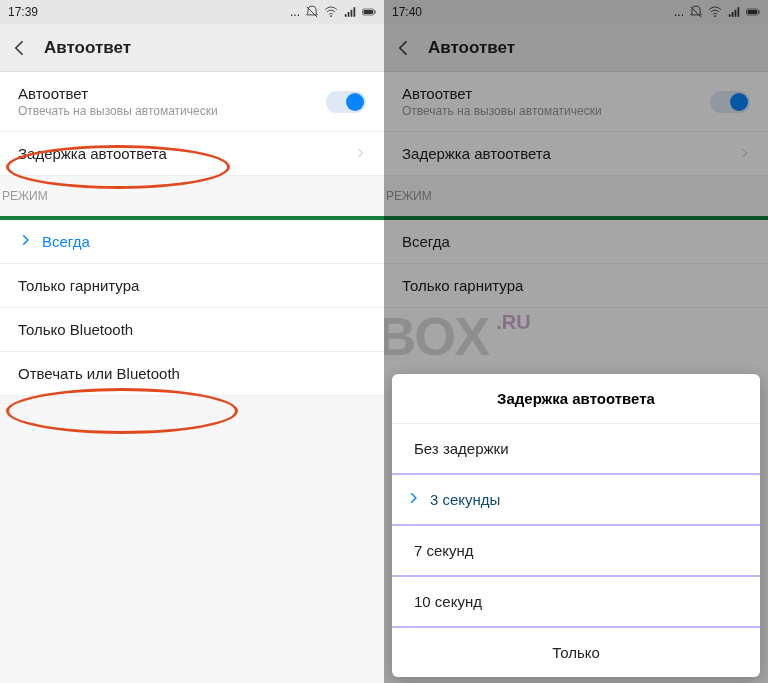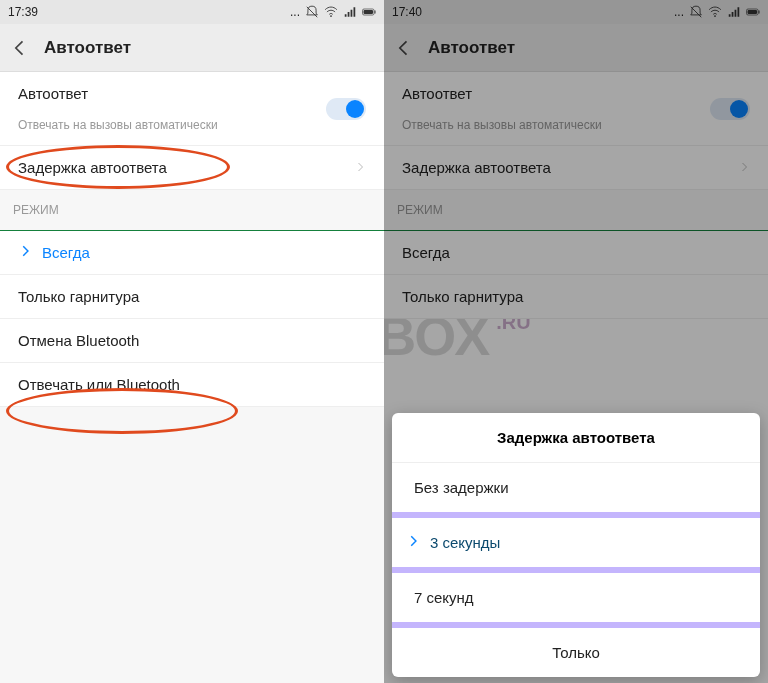--- a/index.html
+++ b/index.html
@@ -24,24 +24,24 @@
   .titlebar .back { margin-right:14px; display:flex; align-items:center;}
   .titlebar .back svg { width:20px; height:20px; }
   .titlebar .title { font-size:17px; font-weight:600; color:#222; }
   .list { background:#f7f7f7; }
   .row {
     background:#fff; padding: 13px 18px;
     border-bottom:1px solid #eee; display:flex; align-items:center;
     font-size:15px; color:#222;
   }
   .row .label-area { flex:1; }
-  .row .sub { font-size:12px; color:#999; margin-top:16px; }
+  .row .sub { font-size:12px; color:#999; margin-top:2px; }
   .section-head {
-    padding: 13px 13px; font-size:12px; color:#999; background:#f7f7f7;
-    border-bottom:1px solid #15803d;
+    padding: 13px 2px; font-size:12px; color:#999; background:#f7f7f7;
+    border-bottom:4px solid #15803d;
   }
   .toggle {
     width:40px; height:22px; border-radius:11px; background:#dfe9f5;
     position:relative;
   }
   .toggle::after {
     content:""; position:absolute; width:18px; height:18px; border-radius:50%;
     background:#0a84ff; top:2px; right:2px;
   }
   .chev { color:#bbb; }
@@ -63,21 +63,21 @@
     position:absolute; left:8px; right:8px; bottom:6px;
     background:#fff; border-radius:6px; overflow:hidden;
     box-shadow:0 4px 16px rgba(0,0,0,0.25);
   }
   .dialog-title {
     text-align:center; font-weight:600; font-size:15px; padding:16px 0;
     border-bottom:1px solid #eee;
   }
   .dialog-row {
     padding:16px 22px; font-size:15px; color:#222;
-    border-bottom:6px solid #c4b5fd; display:flex; align-items:center;
+    border-bottom:2px solid #c4b5fd; display:flex; align-items:center;
   }
   .dialog-row.sel { color:#0c4a6e; }
   .dialog-cancel {
     text-align:center; font-size:15px; color:#222; padding:16px 0;
   }
 
   
   .watermark {
     position:absolute; left:50%; top:305px; transform:translateX(-50%);
     display:flex; align-items:center; gap:8px; opacity:0.35;
@@ -160,21 +160,21 @@
           </svg>
       </span>
       <span>Всегда</span>
     </div>
 
     <div class="row">
       <span>Только гарнитура</span>
     </div>
 
     <div class="row">
-      <span>Отмена Bluetooth</span>
+      <span>Только Bluetooth</span>
     </div>
 
     <div class="row">
       <span>Отвечать или Bluetooth</span>
     </div>
   </div>
   <div class="blank"></div>
 
   <div class="circ" style="left:6px; top:145px; width:224px; height:44px;"></div>
   <div class="circ" style="left:6px; top:388px; width:232px; height:46px;"></div>
@@ -250,17 +250,20 @@
       <span class="tick" style="margin-left:-8px;">
         <svg viewBox="0 0 24 24">
             <polyline points="9,4 17,12 9,20" fill="none" stroke="#0a84ff" stroke-width="2.5"></polyline>
           </svg>
       </span>
       <span>3 секунды</span>
     </div>
     <div class="dialog-row">
       <span>7 секунд</span>
     </div>
+    <div class="dialog-row">
+      <span>10 секунд</span>
+    </div>
     <div class="dialog-cancel">
       <span>Только</span>
     </div>
   </div>
 </div>
 
 </body></html>

